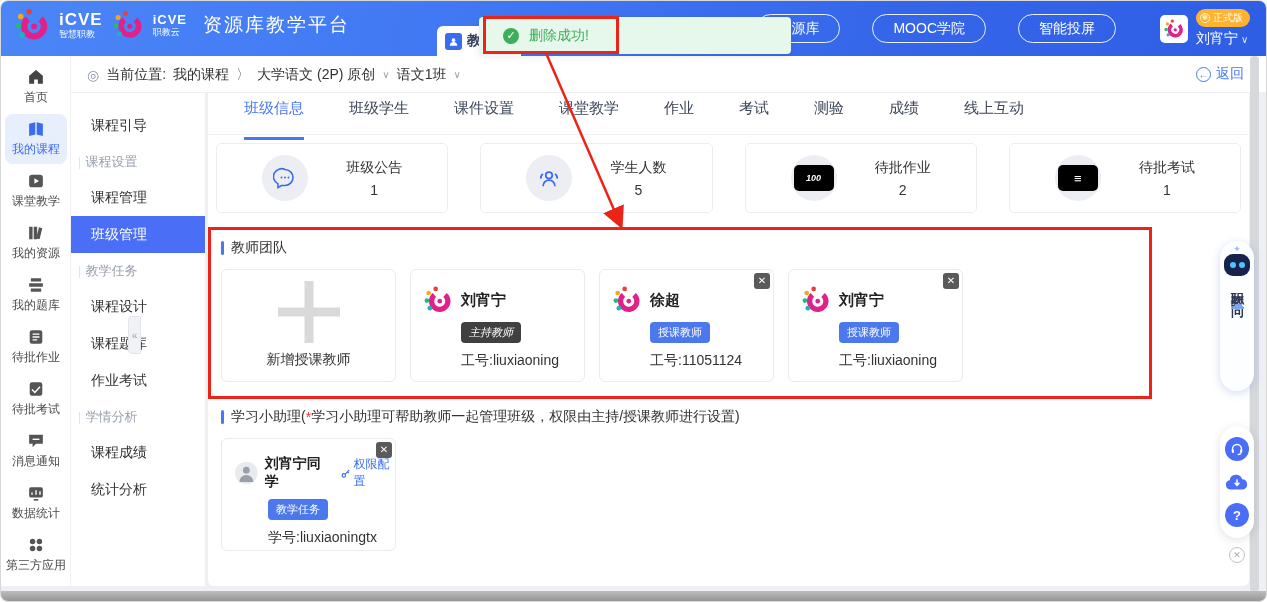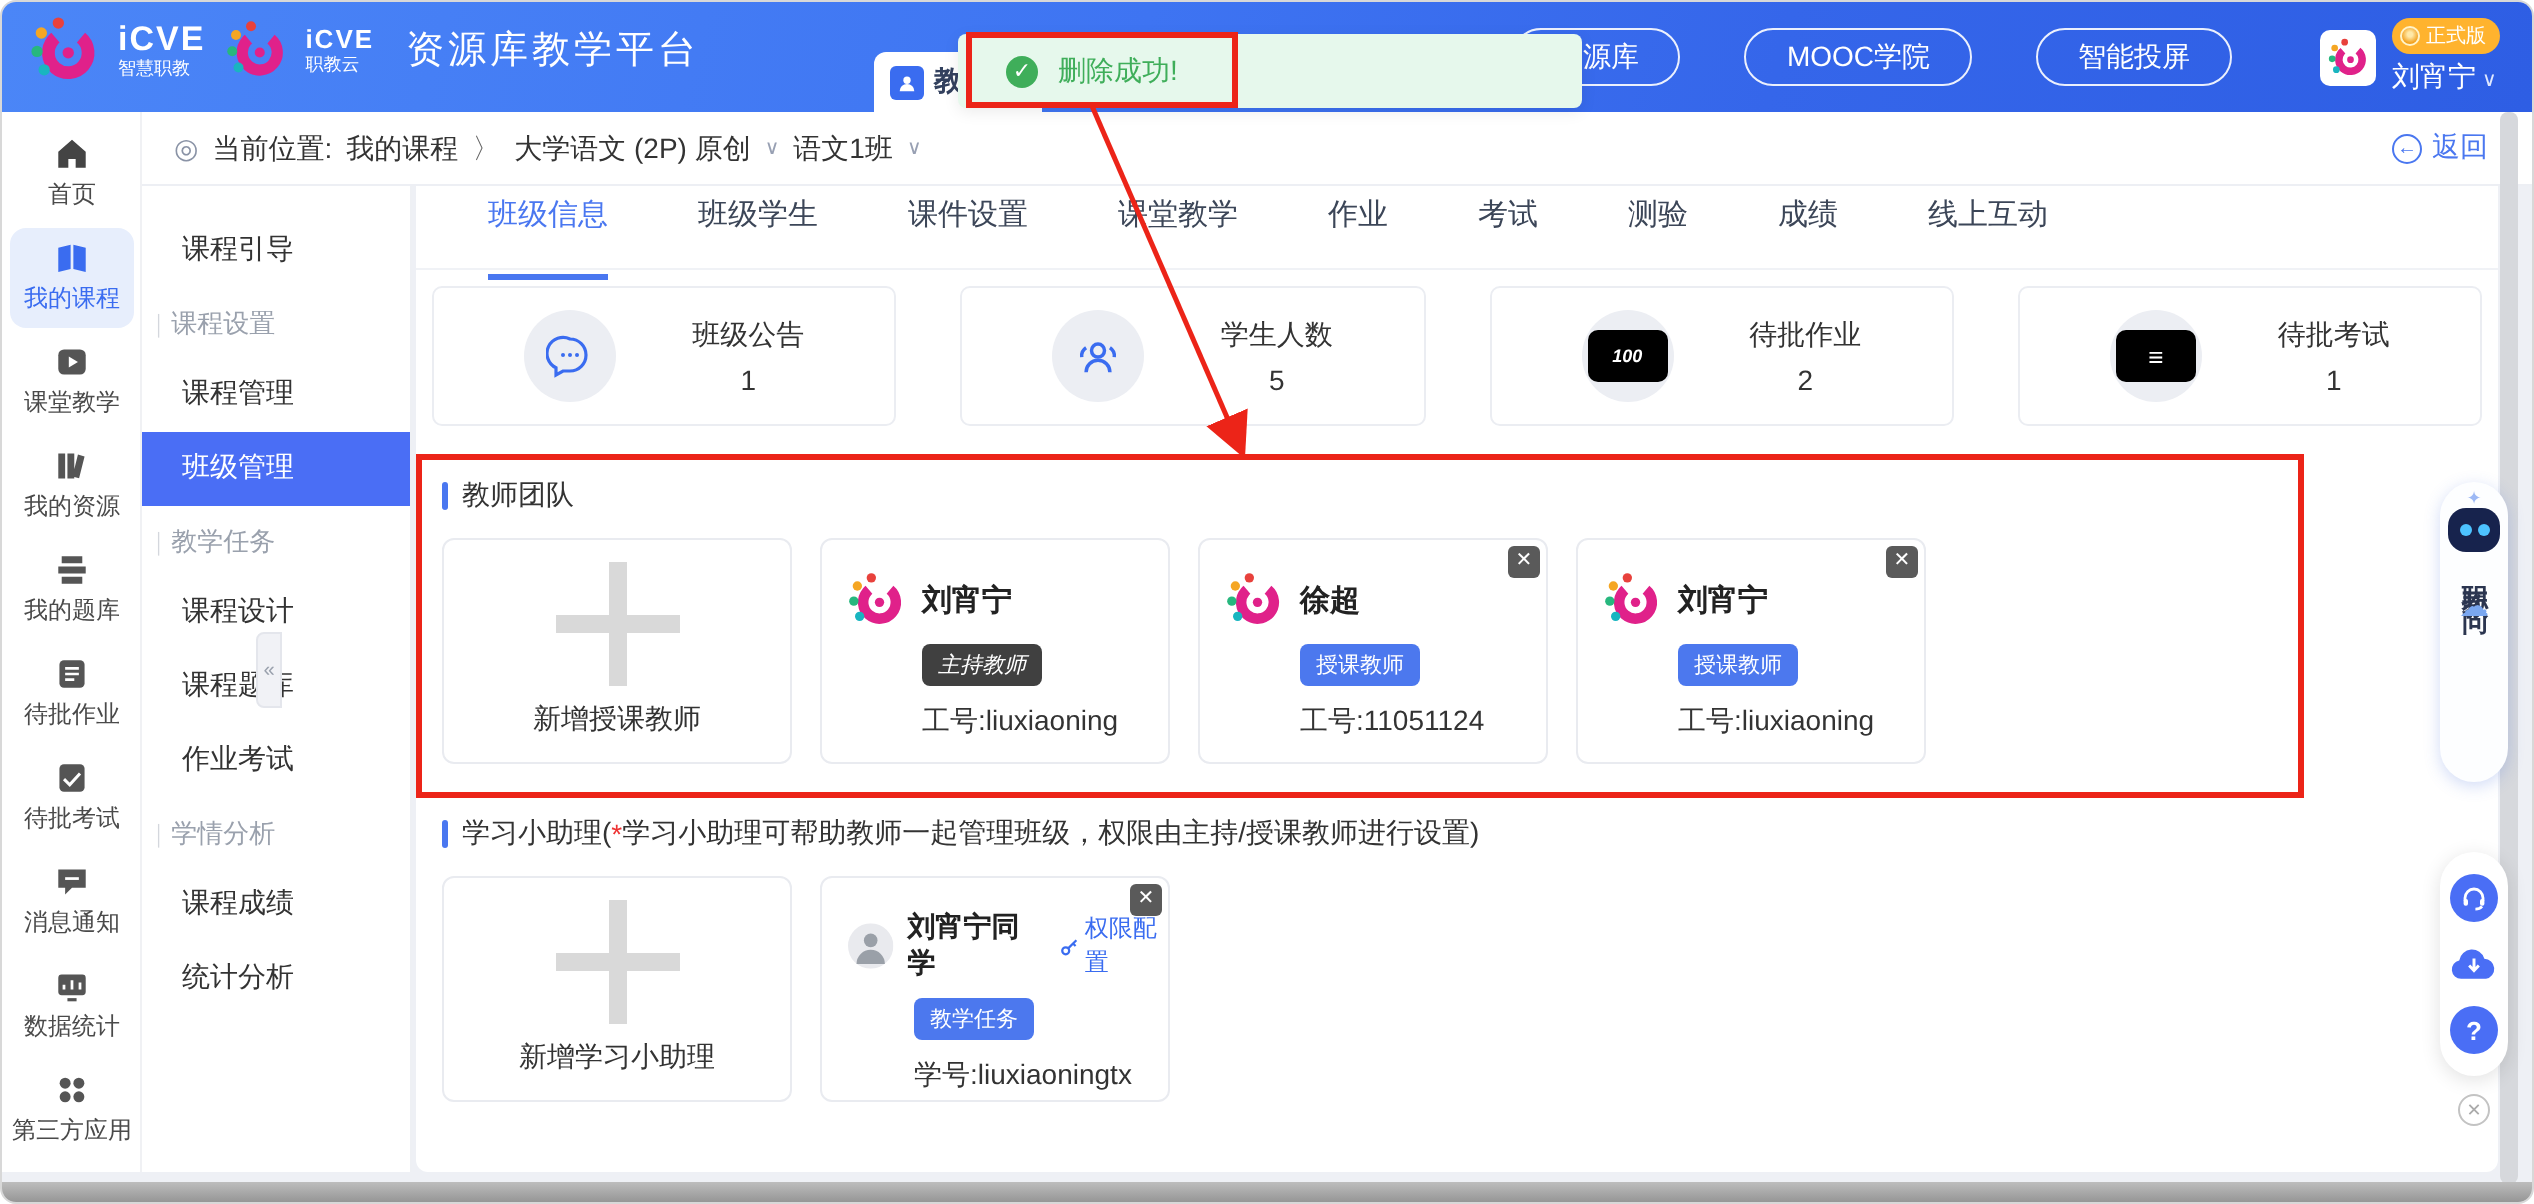--- a/index.html
+++ b/index.html
@@ -419,24 +419,20 @@
       </div>
     </div>
 
     <div class="sec-head">
       <span class="vbar"></span>
       <span>学习小助理(</span>
         <span class="star">*</span>
         <span>学习小助理可帮助教师一起管理班级，权限由主持/授课教师进行设置)</span>
     </div>
     <div class="cards-row">
-      <div class="pcard add-card">
-        <span class="plus"></span>
-        <span class="add-label">新增学习小助理</span>
-      </div>
       <div class="pcard">
         <span class="xbtn">✕</span>
         <div class="row1" style="gap:7px">
           <svg width="26" height="26" viewBox="0 0 24 24">
               <use href="#person-gray"></use>
             </svg>
           <span class="pname" style="font-size:14px">刘宵宁同学</span>
           <span class="perm-link">
             <svg width="11" height="11" viewBox="0 0 12 12" fill="none" stroke="#3a6cf0" stroke-width="1.4">
                 <circle cx="3.6" cy="8.4" r="2.2"></circle>

